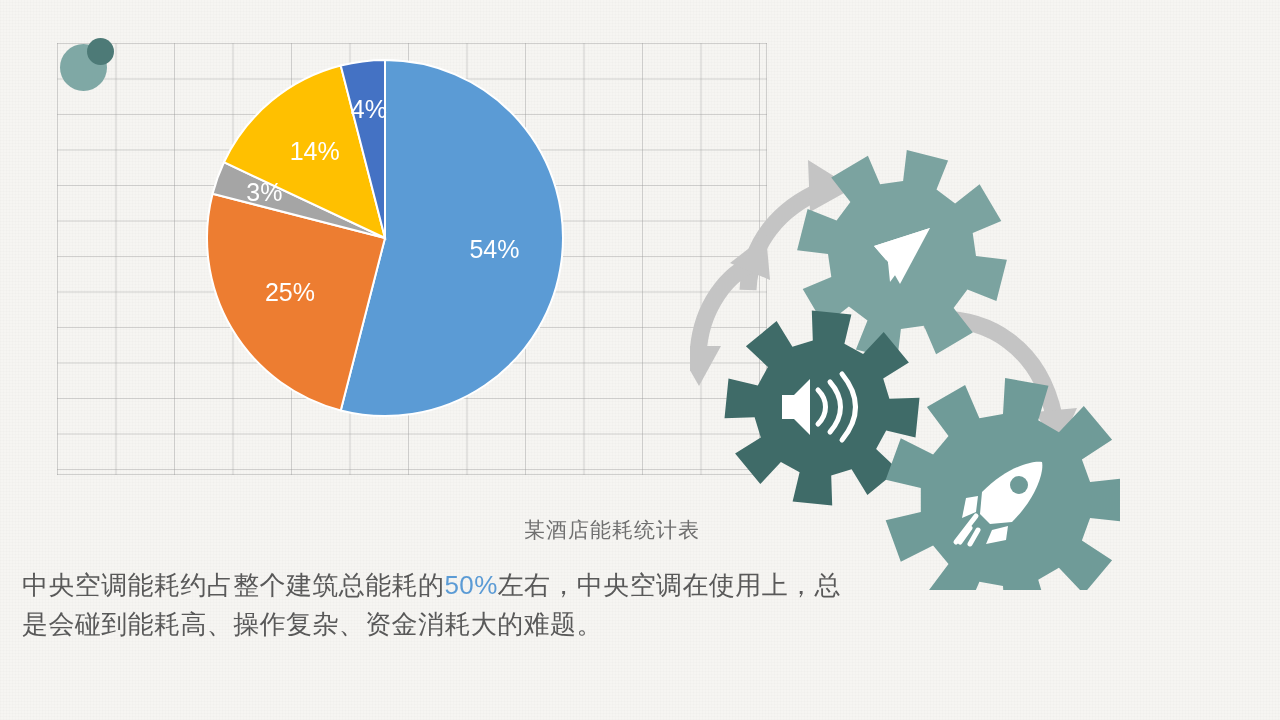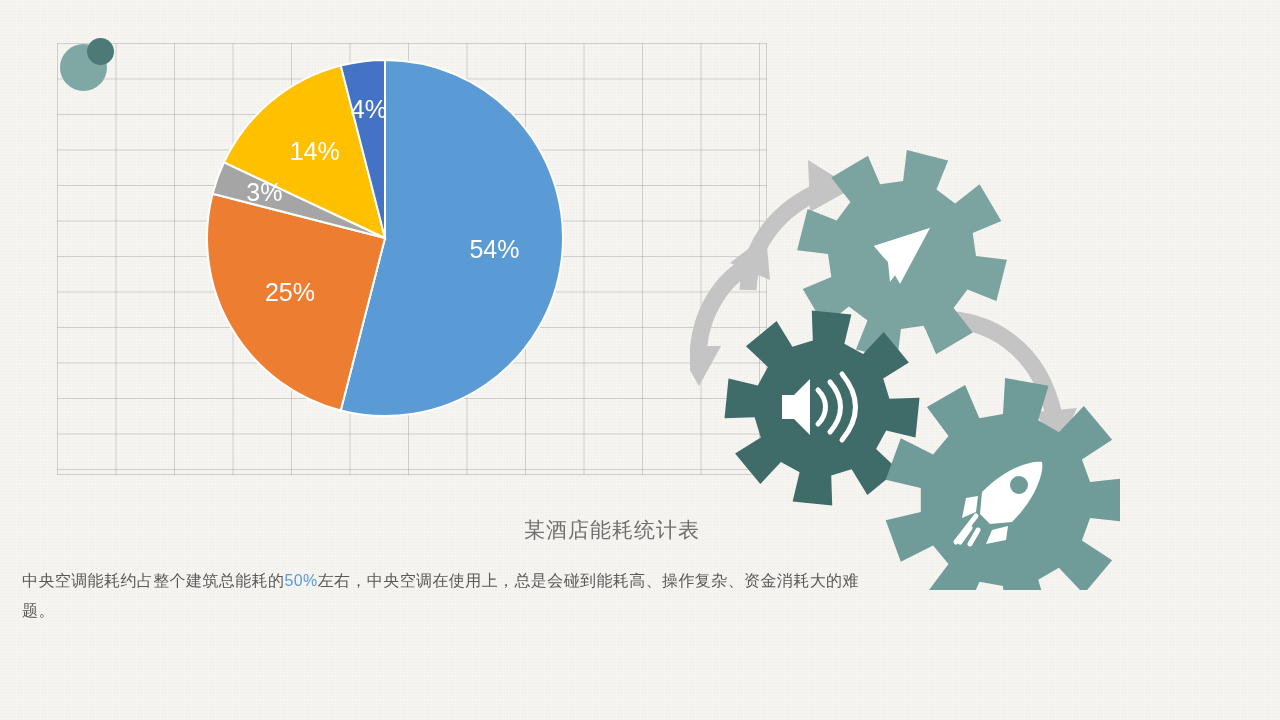--- a/index.html
+++ b/index.html
@@ -126,22 +126,22 @@
     color: #6f6f6f;
     letter-spacing: 1px;
   }
 
   
   #body-text {
     position: absolute;
     left: 22px;
     top: 566px;
     width: 840px;
-    font-size: 16px;
-    line-height: 30px;
+    font-size: 26px;
+    line-height: 39px;
     color: #595959;
     letter-spacing: 0.4px;
   }
   #body-text .hl { color: #5b9bd5; }
   #body-text .indent { display: inline-block; width: 48px; }
 
   
   #gears {
     position: absolute;
     left: 690px;

